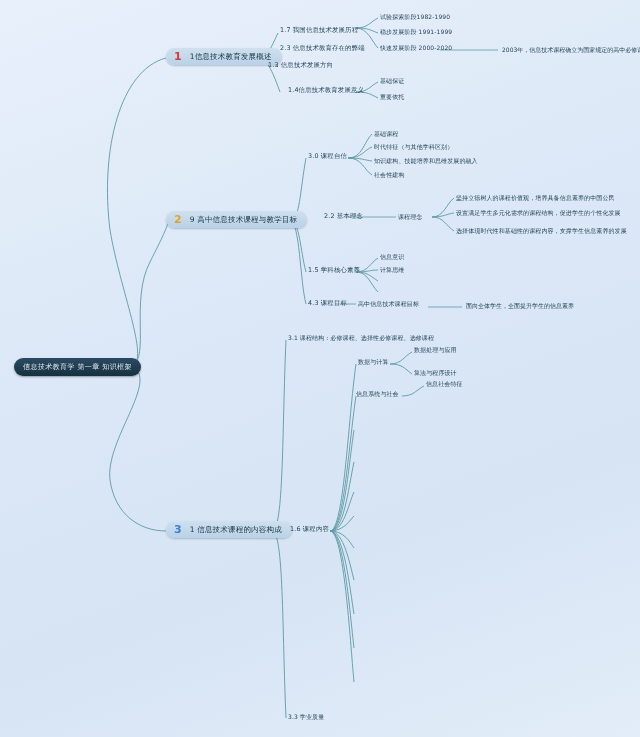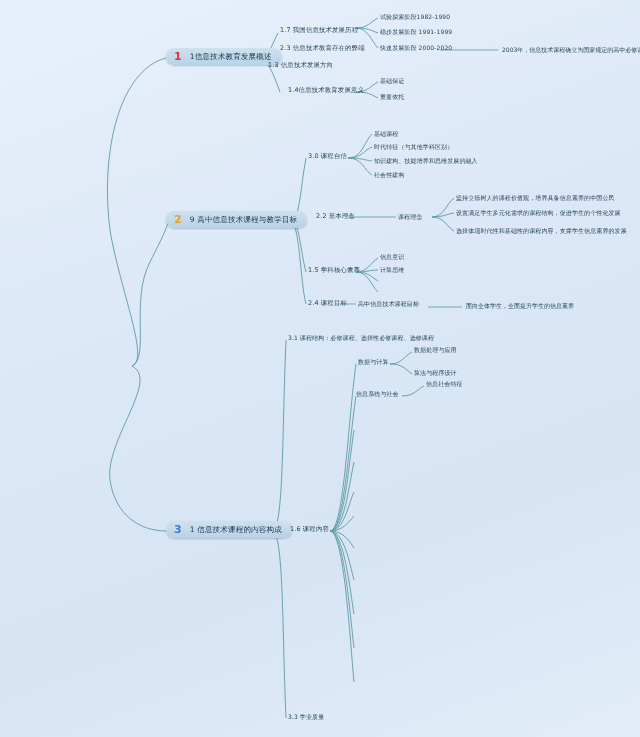--- a/index.html
+++ b/index.html
@@ -111,20 +111,23 @@
       <path d="M330,531 C344,531 350,615 354,648"></path>
       <path d="M330,531 C344,531 350,640 354,682"></path>
 
       <path d="M390,364 C402,364 404,356 412,352"></path>
       <path d="M390,364 C402,364 404,368 412,374"></path>
 
       <path d="M402,396 C414,396 416,390 424,386"></path>
     </g>
   </svg>
 
+  <div class="node root">
+    <span>信息技术教育学 第一章 知识框架</span>
+  </div>
 
   <div class="node l1 n1" style="left:166px;top:48px;">
     <span class="num">1</span>
     <span class="lbl">1信息技术教育发展概述</span>
   </div>
 
   <div class="node l2" style="left:280px;top:26px;">1.7 我国信息技术发展历程</div>
   <div class="node l2" style="left:280px;top:44px;">2.3 信息技术教育存在的弊端</div>
   <div class="node l2" style="left:268px;top:61px;">1.3 信息技术发展方向</div>
   <div class="node l2" style="left:288px;top:86px;">1.4信息技术教育发展意义</div>
@@ -136,23 +139,23 @@
 
   <div class="node l3" style="left:380px;top:77px;">基础保证</div>
   <div class="node l3" style="left:380px;top:93px;">重要依托</div>
 
   <div class="node l1 n2" style="left:166px;top:211px;">
     <span class="num">2</span>
     <span class="lbl">9 高中信息技术课程与教学目标</span>
   </div>
 
   <div class="node l2" style="left:308px;top:152px;">3.0 课程自信</div>
-  <div class="node l2" style="left:316px;top:212px;">2.2 基本理念</div>
+  <div class="node l2" style="left:324px;top:212px;">2.2 基本理念</div>
   <div class="node l2" style="left:308px;top:266px;">1.5 学科核心素养</div>
-  <div class="node l2" style="left:308px;top:299px;">2.4 课程目标</div>
+  <div class="node l2" style="left:308px;top:299px;">4.3 课程目标</div>
 
   <div class="node l3" style="left:374px;top:130px;">基础课程</div>
   <div class="node l3" style="left:374px;top:143px;">时代特征（与其他学科区别）</div>
   <div class="node l3" style="left:374px;top:157px;">知识建构、技能培养和思维发展的融入</div>
   <div class="node l3" style="left:374px;top:171px;">社会性建构</div>
 
   <div class="node l3" style="left:398px;top:213px;">课程理念</div>
   <div class="node l3" style="left:456px;top:194px;">坚持立德树人的课程价值观，培养具备信息素养的中国公民</div>
   <div class="node l3" style="left:456px;top:209px;">设置满足学生多元化需求的课程结构，促进学生的个性化发展</div>
   <div class="node l3" style="left:456px;top:227px;">选择体现时代性和基础性的课程内容，支撑学生信息素养的发展</div>

